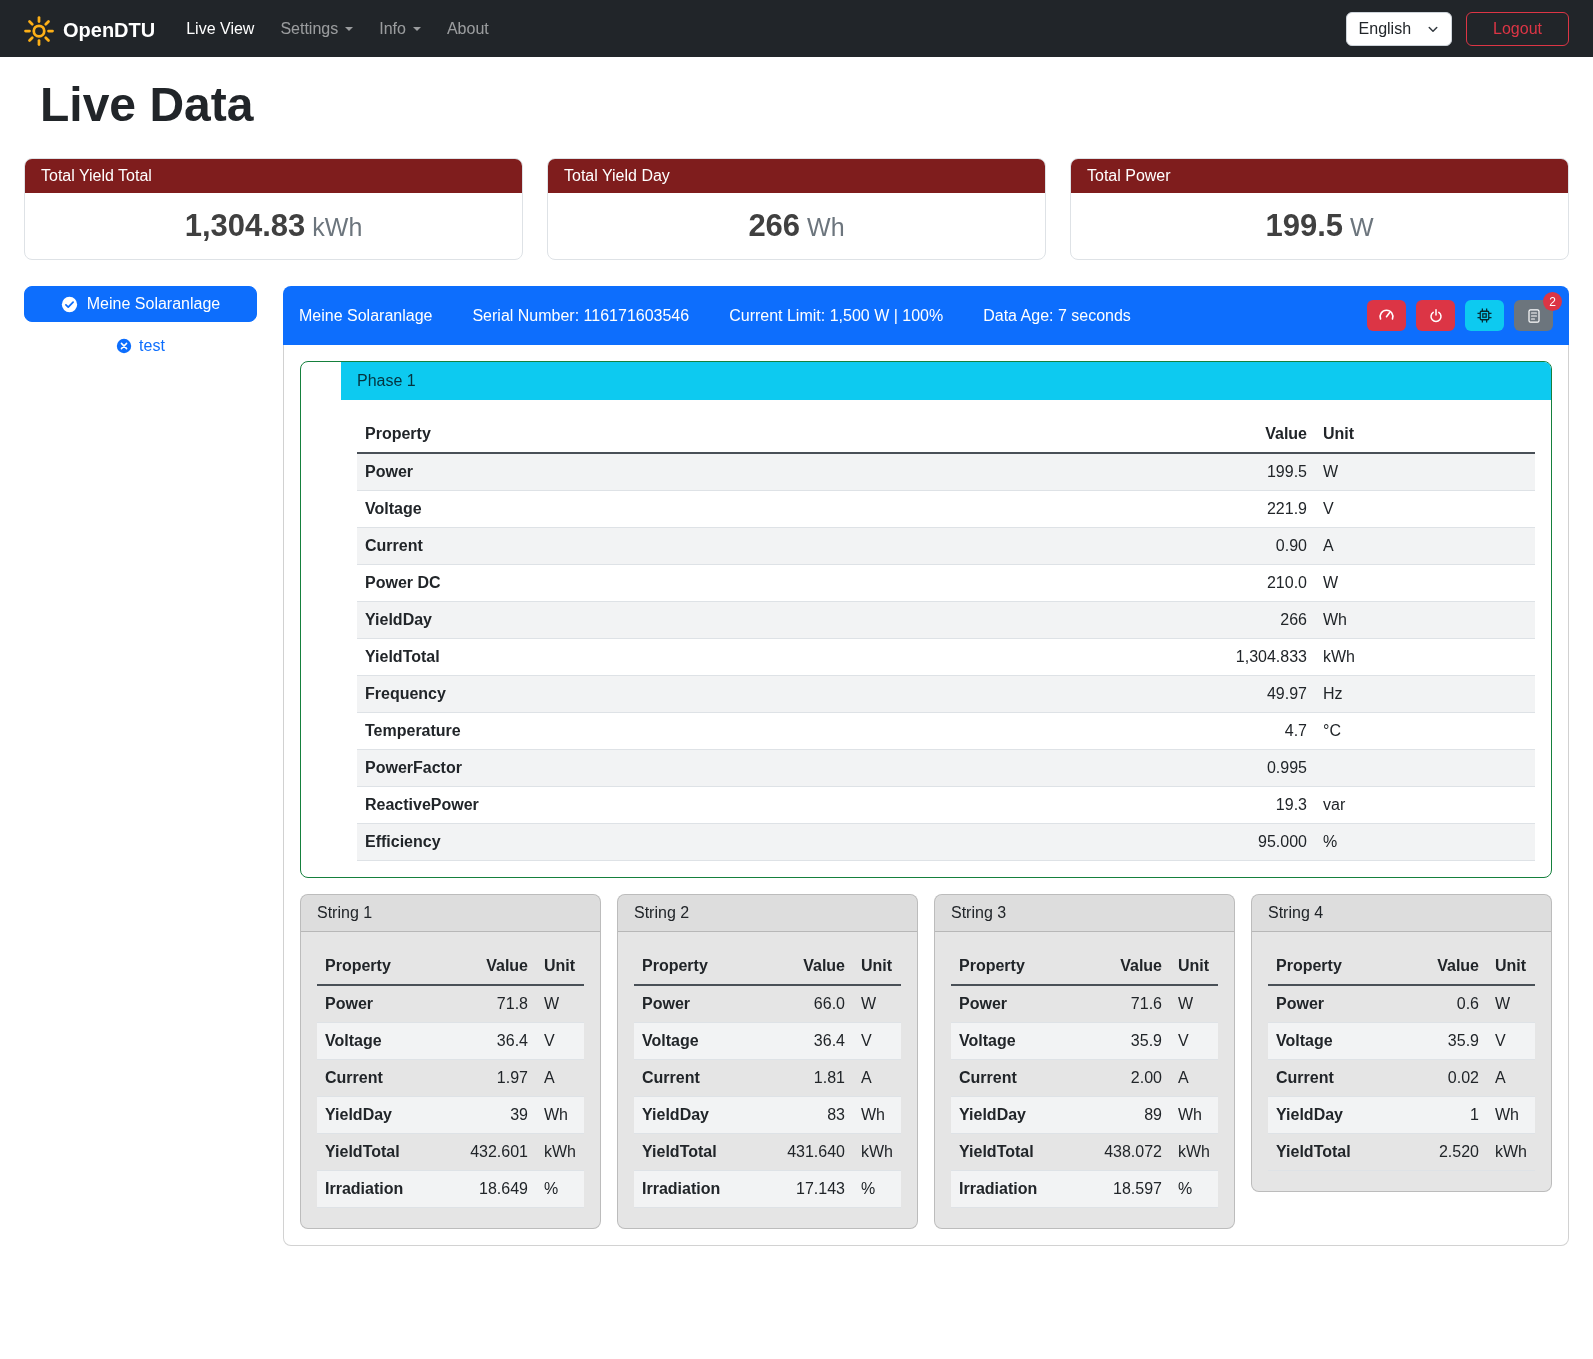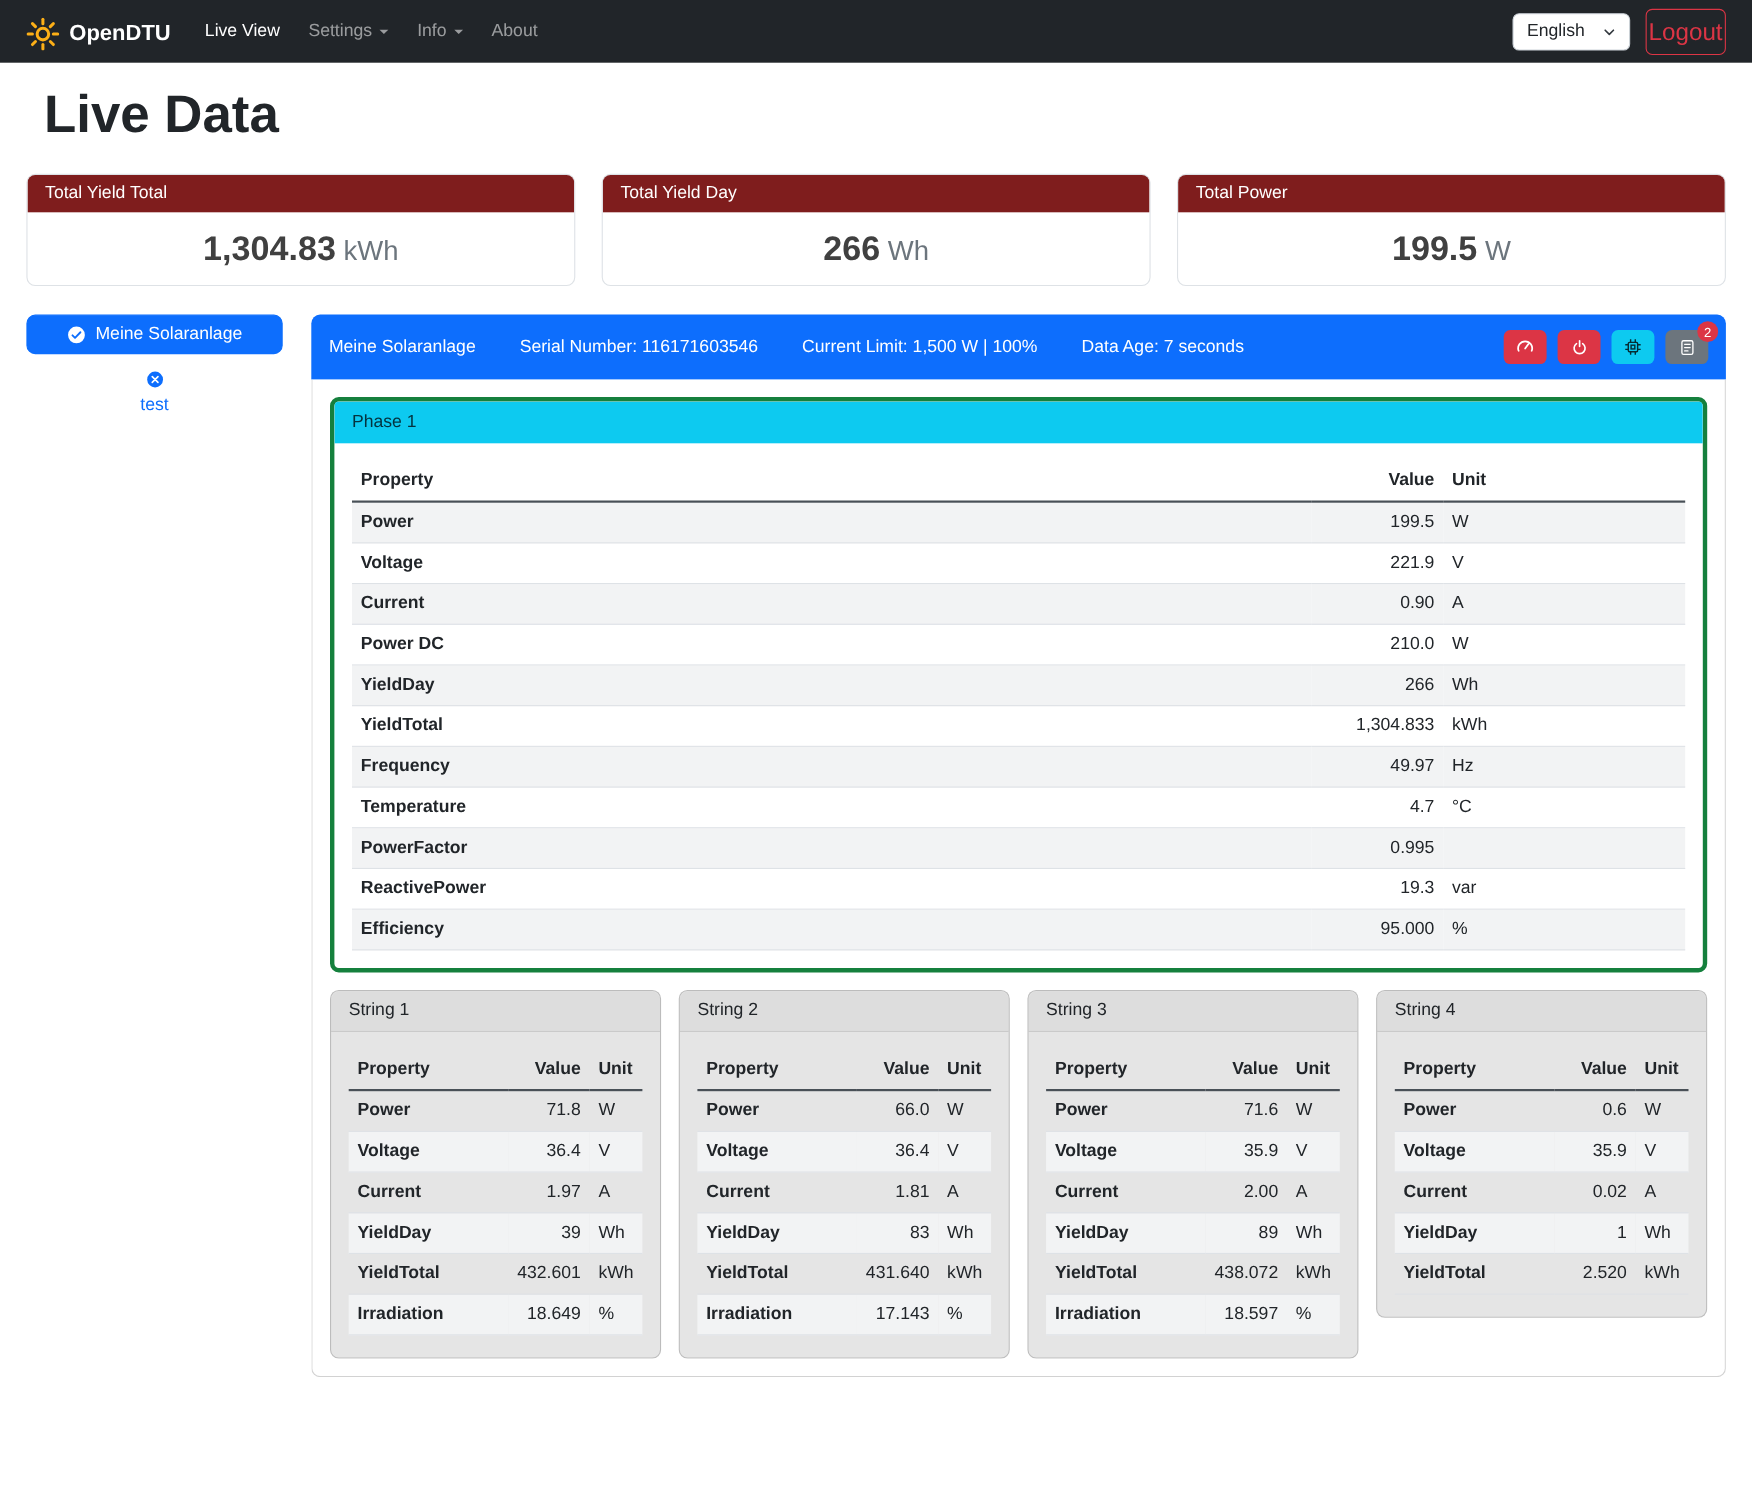--- a/index.html
+++ b/index.html
@@ -14,54 +14,54 @@
 
   
   .navbar { background: #212529; height: 57px; display: flex; align-items: center; padding: 0 24px; }
   .navbar-left { display: flex; align-items: flex-end; }
   .brand { display: flex; align-items: center; gap: 9px; color: #fff; font-size: 20px; font-weight: 700; margin-right: 18px; cursor: pointer; }
   .nav-link { color: rgba(255,255,255,.55); padding: 8px 13px; cursor: pointer; display: flex; align-items: center; font-size: 16px; }
   .nav-link.active { color: #fff; }
   .caret { width: 0; height: 0; border-left: 4px solid transparent; border-right: 4px solid transparent; border-top: 4px solid currentColor; margin-left: 7px; display: inline-block; }
   .navbar-right { margin-left: auto; display: flex; align-items: center; gap: 14px; }
   .lang-select { background: #fff; border: 1px solid #ced4da; border-radius: 6px; padding: 7px 12px; display: flex; align-items: center; gap: 16px; color: #212529; cursor: pointer; }
-  .logout-btn { background: transparent; border: 1px solid #dc3545; color: #dc3545; border-radius: 6px; padding: 7px 2px; font-size: 22px; font-family: inherit; cursor: pointer; }
+  .logout-btn { background: transparent; border: 1px solid #dc3545; color: #dc3545; border-radius: 6px; padding: 7px 26px; font-size: 16px; font-family: inherit; cursor: pointer; }
 
   
   .content { padding: 6px 24px 28px; }
   .page-title { font-size: 48px; font-weight: 600; margin: 14px 16px 26px; color: #212529; }
 
   
   .summary-row { display: flex; gap: 24px; margin-bottom: 26px; }
   .summary-card { flex: 1; border: 1px solid #dee2e6; border-radius: 8px; overflow: hidden; background: #fff; }
   .summary-card-header { background: #7f1d1d; color: #fff; padding: 8px 16px; font-size: 16px; }
   .summary-card-body { padding: 15px 16px; text-align: center; }
   .summary-value { font-size: 31px; font-weight: 700; color: #404040; }
   .summary-unit { font-size: 25px; color: #6c757d; margin-left: 7px; }
 
   
   .layout-row { display: flex; align-items: flex-start; gap: 26px; }
   .sidebar { width: 233px; flex-shrink: 0; }
   .inverter-btn { width: 100%; background: #0d6efd; color: #fff; border: 1px solid #0d6efd; border-radius: 8px; padding: 8px 12px; font-size: 16px; font-family: inherit; display: flex; align-items: center; justify-content: center; gap: 9px; cursor: pointer; }
-  .test-link { margin-top: 15px; display: flex; align-items: center; justify-content: center; gap: 7px; color: #0d6efd; cursor: pointer; font-size: 16px; flex-direction: column; }
+  .test-link { margin-top: 15px; display: flex; align-items: center; justify-content: center; gap: 7px; color: #0d6efd; cursor: pointer; font-size: 16px; }
 
   
   .inverter-panel { flex: 1; min-width: 0; }
   .panel-header { background: #0d6efd; color: #fff; border-radius: 8px 8px 0 0; padding: 14px 16px; display: flex; align-items: center; font-size: 16px; }
   .panel-header-item { margin-right: 40px; white-space: nowrap; }
   .panel-actions { margin-left: auto; display: flex; gap: 10px; }
   .icon-btn { width: 39px; height: 31px; border: none; border-radius: 6px; display: flex; align-items: center; justify-content: center; cursor: pointer; position: relative; padding: 0; }
   .icon-btn.danger { background: #dc3545; }
   .icon-btn.info { background: #0dcaf0; }
   .icon-btn.secondary { background: #6c757d; }
   .badge { position: absolute; top: -8px; right: -9px; background: #dc3545; color: #fff; min-width: 19px; height: 19px; border-radius: 10px; font-size: 12px; display: flex; align-items: center; justify-content: center; padding: 0 5px; font-weight: 400; }
   .panel-body { border: 1px solid rgba(0,0,0,.175); border-top: none; border-radius: 0 0 8px 8px; padding: 16px; background: #fff; }
 
   
-  .phase-card { border: 4px solid #15803d; border-radius: 8px; overflow: hidden; margin-bottom: 16px; background: #fff; }
+  .phase-card { border: 1px solid #15803d; border-radius: 8px; overflow: hidden; margin-bottom: 16px; background: #fff; padding-left: 40px; }
   .phase-header { background: #0dcaf0; color: #04333f; padding: 10px 16px; font-size: 16px; }
   .phase-body { padding: 16px; }
 
   
   .data-table { width: 100%; border-collapse: collapse; font-size: 16px; }
   .data-table th, .data-table td { padding: 9px 8px; text-align: left; border-bottom: 1px solid #dee2e6; font-weight: normal; }
   .data-table th { font-weight: 700; }
   .data-table thead th { border-bottom: 2px solid #495057; }
   .col-val, .s-val { text-align: right !important; }
   .col-val { width: 120px; }

